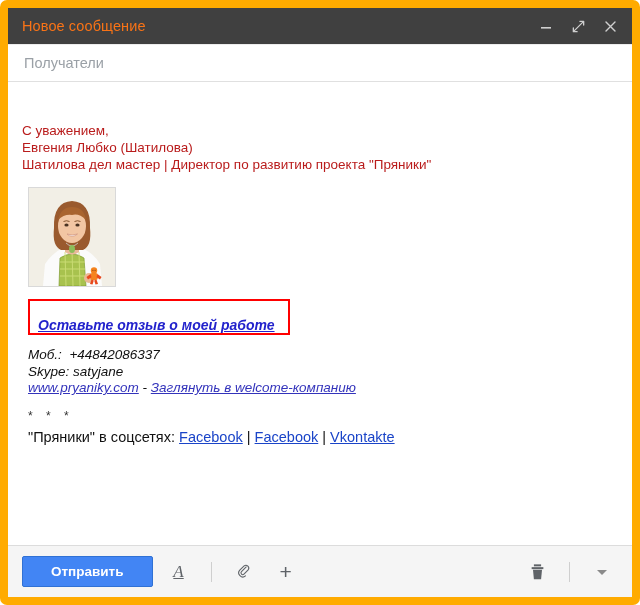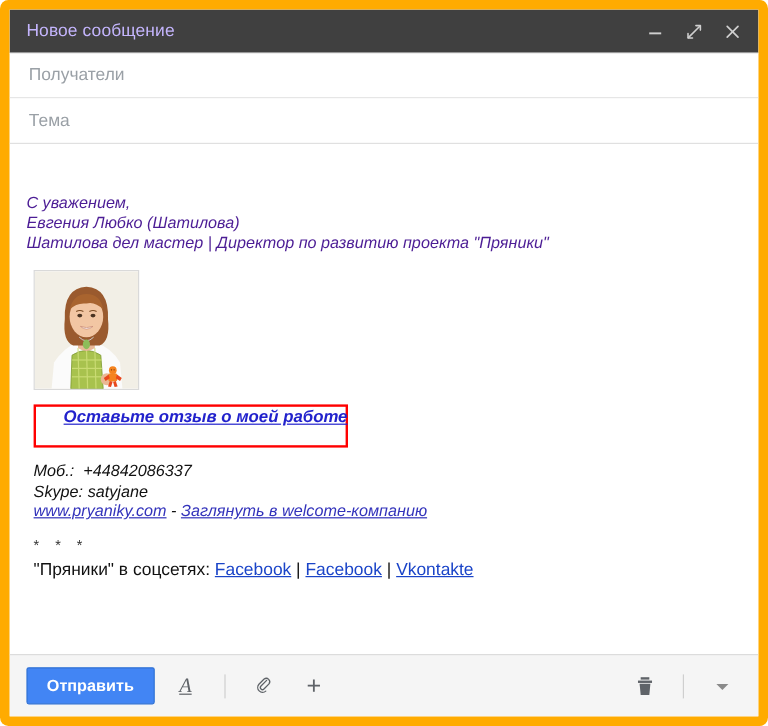--- a/index.html
+++ b/index.html
@@ -45,21 +45,21 @@
     min-height: 36px;
     background: #404040;
     color: #ffffff;
     display: flex;
     align-items: center;
     padding: 0 8px 0 14px;
     box-sizing: border-box;
   }
   .title-text {
     font-size: 14.5px;
-    color: #c4b5fd;
+    color: #f97316;
     letter-spacing: 0.1px;
     flex: 1;
     white-space: nowrap;
     overflow: hidden;
   }
   .title-controls {
     display: flex;
     align-items: center;
     gap: 4px;
   }
@@ -102,46 +102,45 @@
     flex: 1;
     padding: 40px 14px 0 14px;
     box-sizing: border-box;
     overflow: hidden;
     background: #ffffff;
     font-size: 13px;
     color: #1a1a1a;
   }
 
   .sig-line {
-    font-style: italic;
     font-size: 13.5px;
     line-height: 17px;
-    color: #4c1d95;
+    color: #b91c1c;
     white-space: nowrap;
   }
 
   
   .photo-wrap { margin: 14px 0 0 6px; }
   .photo {
     width: 86px;
     height: 98px;
     display: block;
     border: 1px solid #d9d9d9;
   }
 
   
   .review-box {
     margin: 12px 0 0 6px;
     width: 262px;
     height: 36px;
     border: 2px solid #ff0000;
     box-sizing: border-box;
     display: flex;
-    align-items: flex-start;
-    padding-left: 23px;
+    align-items: flex-end;
+    padding-left: 8px;
     background: #ffffff;
   }
   .review-link {
     font-style: italic;
     font-weight: bold;
     font-size: 14px;
     color: #2222cc;
     text-decoration: underline;
     white-space: nowrap;
     cursor: pointer;
@@ -200,21 +199,21 @@
     box-sizing: border-box;
   }
   .send-btn {
     background: #4285f4;
     color: #ffffff;
     border: 1px solid #3071d4;
     border-radius: 2px;
     font-family: "Liberation Sans", "DejaVu Sans", sans-serif;
     font-size: 13.5px;
     font-weight: bold;
-    padding: 8px 16px;
+    padding: 8px 28px;
     cursor: pointer;
     line-height: 1;
   }
   .tb-icon {
     width: 32px;
     height: 32px;
     display: flex;
     align-items: center;
     justify-content: center;
     color: #5f6368;
@@ -263,23 +262,20 @@
             <path d="M3.2 3.2 L12.8 12.8 M12.8 3.2 L3.2 12.8" stroke="#cfcfcf" stroke-width="1.5" stroke-linecap="round"></path>
           </svg>
         </div>
       </div>
     </div>
 
     <div class="field-row first">
       <input class="field-input" type="text" placeholder="Получатели" style="">
     </div>
 
-    <div class="field-row">
-      <input class="field-input" type="text" placeholder="Тема" style="">
-    </div>
 
     <div class="compose-body">
 
       <div class="sig-line">С уважением,</div>
       <div class="sig-line">Евгения Любко (Шатилова)</div>
       <div class="sig-line">Шатилова дел мастер | Директор по развитию проекта "Пряники"</div>
 
       <div class="photo-wrap">
         <svg class="photo" viewBox="0 0 86 98">
           <rect width="86" height="98" fill="#f2efe6"></rect>

